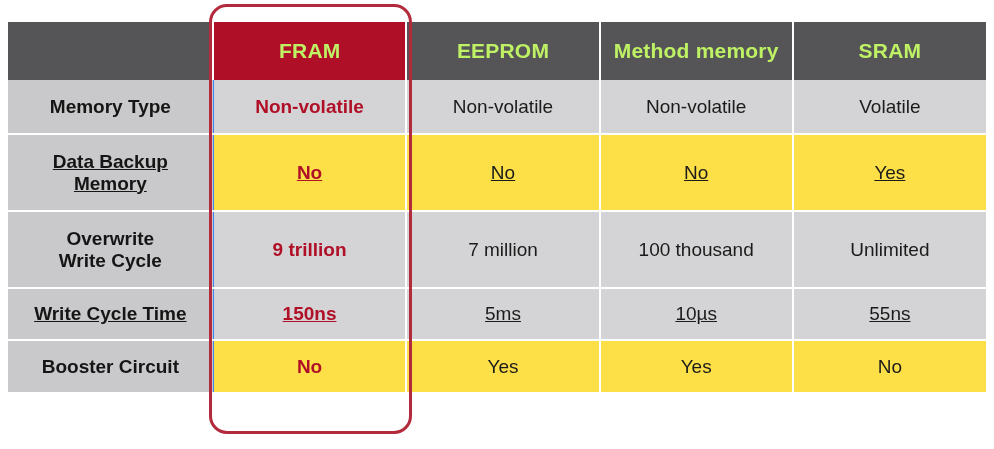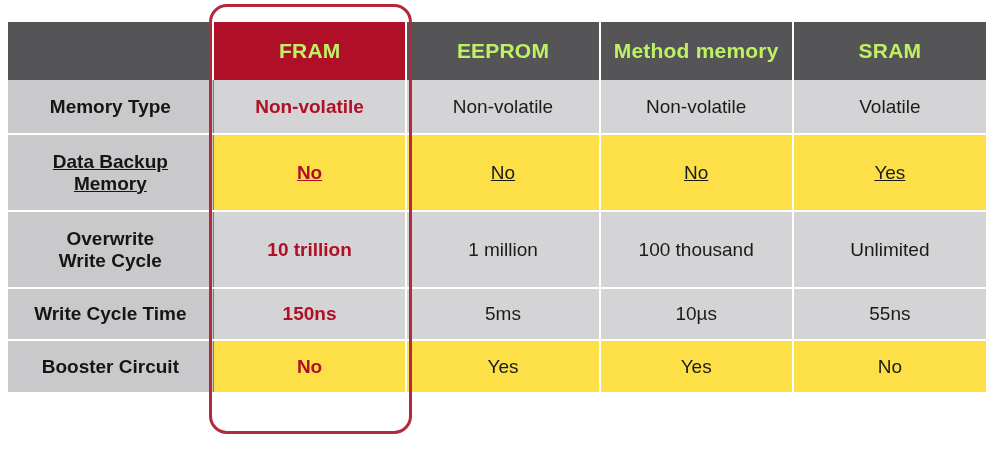--- a/index.html
+++ b/index.html
@@ -86,21 +86,21 @@
 
   td.data.fram {
     color: #b01027;
     font-weight: bold;
   }
 
   tr.r0 td { height: 53px; }
   tr.r1 td { height: 75px; text-decoration: underline; }
   tr.r2 td { height: 75px; }
   tr.r3 td { height: 50px; }
-  tr.r4 td { height: 50px; }
+  tr.r4 td { height: 50px; text-decoration: underline; }
   tr.r5 td { height: 51px; }
   tr.r5 td { border-bottom: none; }
 
   
   #highlight-box {
     position: absolute;
     left: 209px;
     top: 4px;
     width: 203px;
     height: 430px;
@@ -147,22 +147,22 @@
       <tr class="shade-b r1">
         <td class="row-label"><span>Data Backup</span><br><span>Memory</span></td>
         <td class="data fram">No</td>
         <td class="data">No</td>
         <td class="data">No</td>
         <td class="data last">Yes</td>
       </tr>
 
       <tr class="shade-a r2">
         <td class="row-label"><span>Overwrite</span><br><span>Write Cycle</span></td>
-        <td class="data fram">10 trillion</td>
-        <td class="data">1 million</td>
+        <td class="data fram">9 trillion</td>
+        <td class="data">7 million</td>
         <td class="data">100 thousand</td>
         <td class="data last">Unlimited</td>
       </tr>
 
 
       <tr class="shade-a r4">
         <td class="row-label">Write Cycle Time</td>
         <td class="data fram">150ns</td>
         <td class="data">5ms</td>
         <td class="data">10µs</td>

